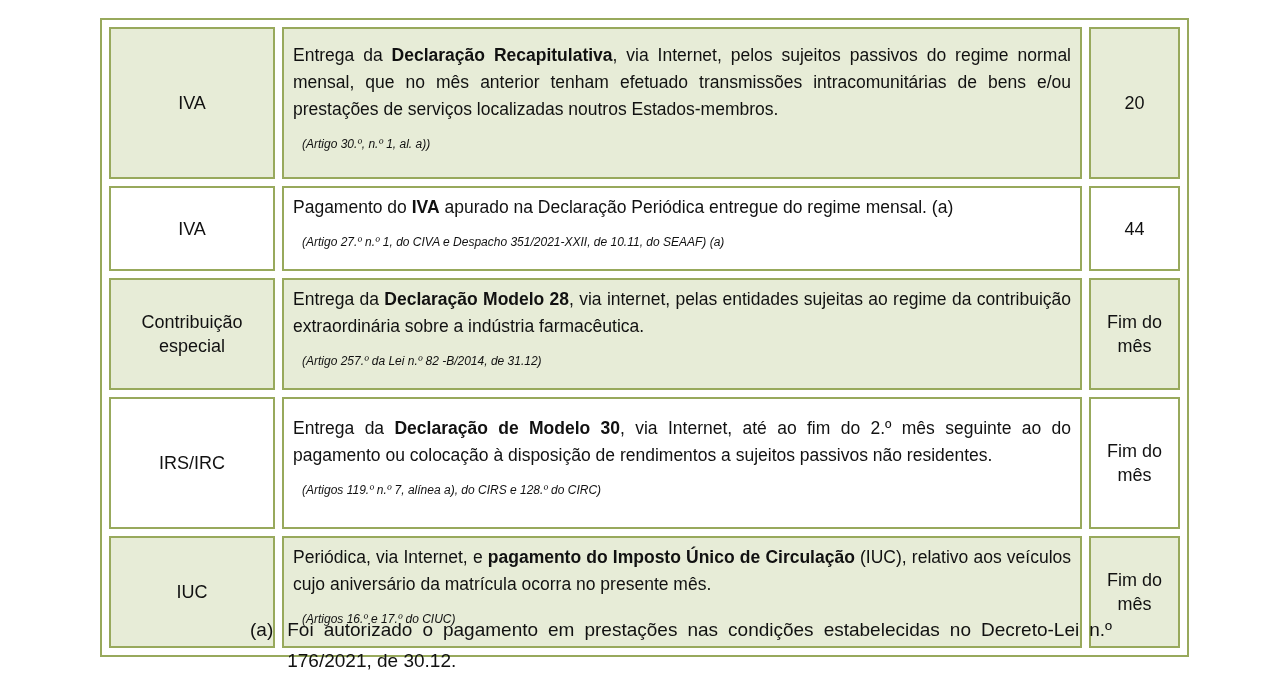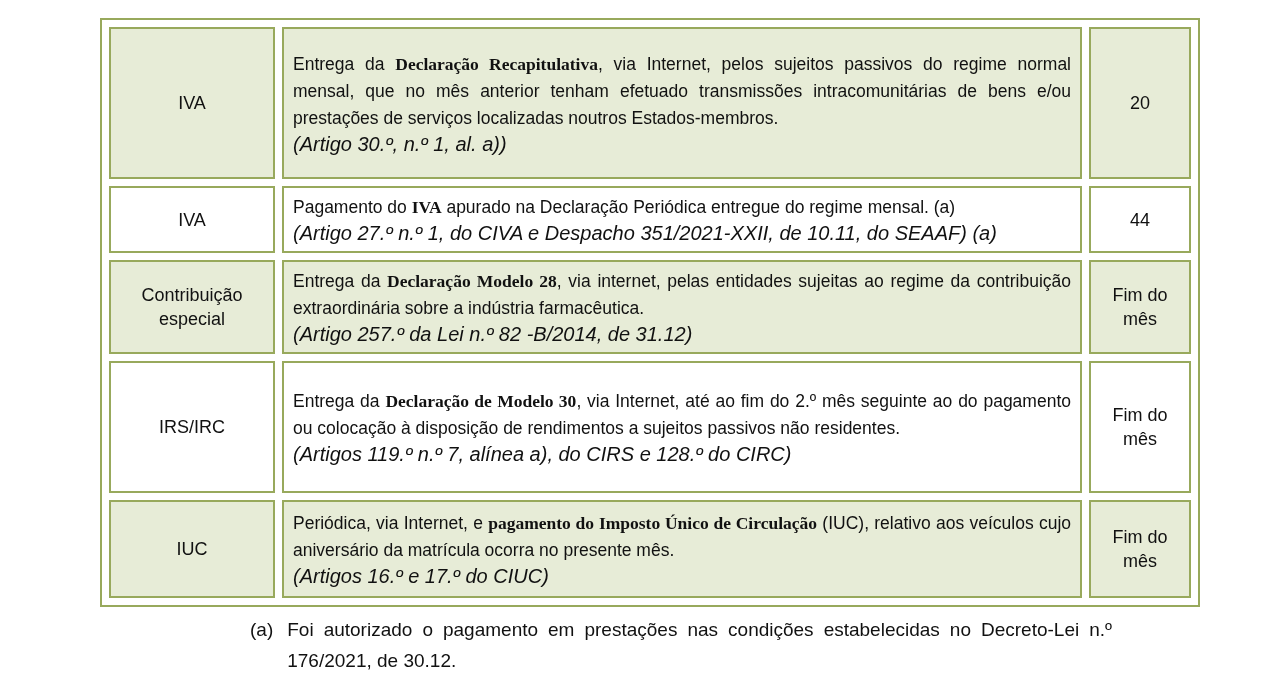--- a/index.html
+++ b/index.html
@@ -41,41 +41,41 @@
     text-align: center;
     font-size: 18px;
     line-height: 24px;
     padding: 4px 10px;
   }
   td.desc {
     width: 800px;
     padding: 6px 9px 6px 9px;
   }
   td.day {
-    width: 102px;
+    width: 91px;
     text-align: center;
     font-size: 18px;
     line-height: 24px;
     padding: 4px 8px;
   }
   tr.r1 td { height: 152px; }
   tr.r2 td { height: 67px; }
   tr.r3 td { height: 90px; }
   tr.r4 td { height: 132px; }
   tr.r5 td { height: 98px; }
   .body {
     margin: 0;
     font-size: 17.5px;
     line-height: 27px;
     text-align: justify;
   }
-  .body strong { font-weight: bold; font-family: Liberation Serif, serif; }
+  .body strong { font-weight: bold; }
   .cite {
-    margin: 0;
-    font-size: 20px;
+    margin: 9px;
+    font-size: 12px;
     line-height: 24px;
     font-style: italic;
   }
   .footnote {
     position: absolute;
     left: 250px;
     top: 614px;
     width: 862px;
     display: flex;
     align-items: flex-start;

